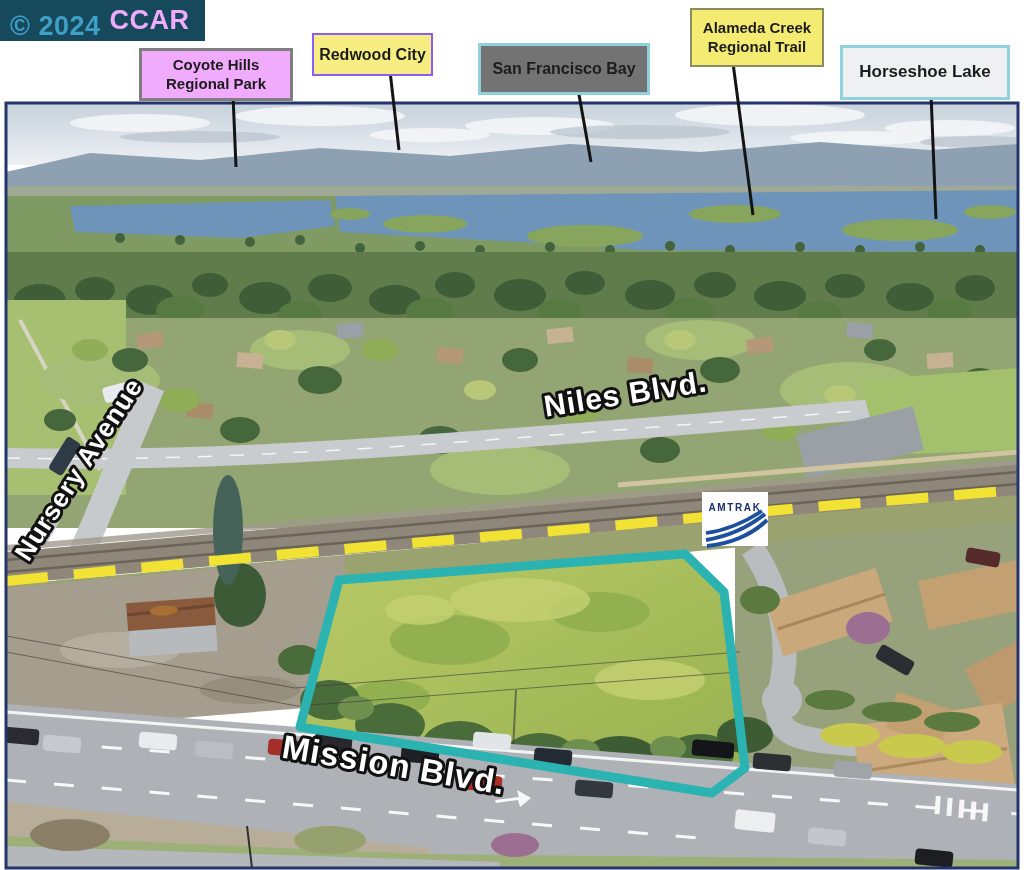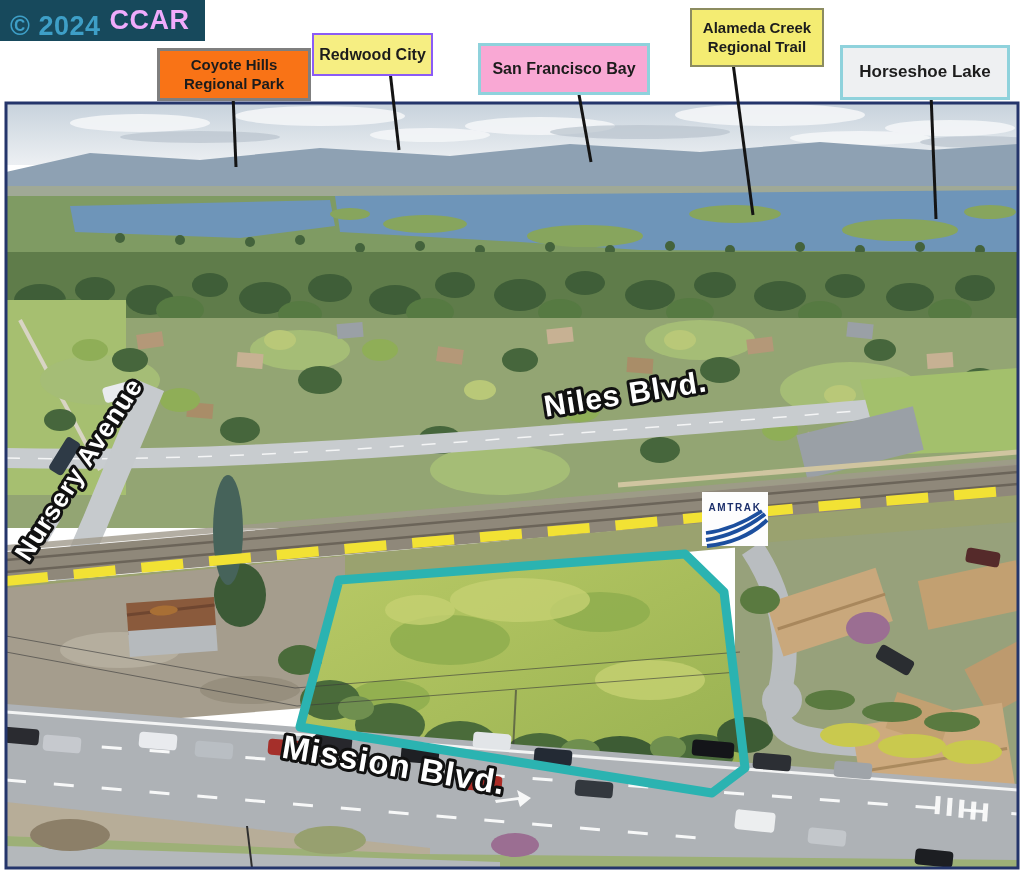--- a/index.html
+++ b/index.html
@@ -7,23 +7,23 @@
   .stage{position:relative;width:1024px;height:870px;background:#ffffff;}
   svg.scene{position:absolute;left:0;top:0;}
   
   .watermark{position:absolute;left:0;top:0;height:41px;padding:0 16px 0 10px;background:#17495c;
     display:flex;align-items:center;gap:9px;font-weight:bold;font-size:27px;letter-spacing:.5px;z-index:6;}
   .watermark .copy{color:#3e9fc7;margin-top:12px;}
   .watermark .brand{color:#f0abfc;}
   
   .callout{position:absolute;display:flex;align-items:center;justify-content:center;text-align:center;
     font-weight:bold;color:#1c1c1c;white-space:pre-line;line-height:1.22;z-index:5;}
-  #co-coyote{left:157px;top:48px;width:148px;height:47px;background:#f97316;border:3px solid #7f7f7f;font-size:15px;text-align:center;}
+  #co-coyote{left:139px;top:48px;width:148px;height:47px;background:#f0abfc;border:3px solid #7f7f7f;font-size:15px;text-align:center;}
   #co-redwood{left:312px;top:33px;width:117px;height:39px;background:#f6ee82;border:2px solid #8b5cf6;font-size:16px;}
-  #co-sfbay{left:478px;top:43px;width:166px;height:46px;background:#f9a8d4;border:3px solid #8fd2dc;font-size:16px;}
+  #co-sfbay{left:478px;top:43px;width:166px;height:46px;background:#737373;border:3px solid #8fd2dc;font-size:16px;}
   #co-alameda{left:690px;top:8px;width:130px;height:55px;background:#f4ec72;border:2px solid #8c8c60;font-size:15px;}
   #co-horseshoe{left:840px;top:45px;width:164px;height:49px;background:#eef0f2;border:3px solid #8fd2dc;font-size:17px;}
   .street-label{font-weight:bold;fill:#ffffff;stroke:#111111;stroke-width:6px;paint-order:stroke;stroke-linejoin:round;letter-spacing:1px;}
   .amtrak-word{font-weight:bold;fill:#1c2f6b;letter-spacing:1.6px;}
 </style>
 </head>
 <body>
 
 <div class="stage">
 

